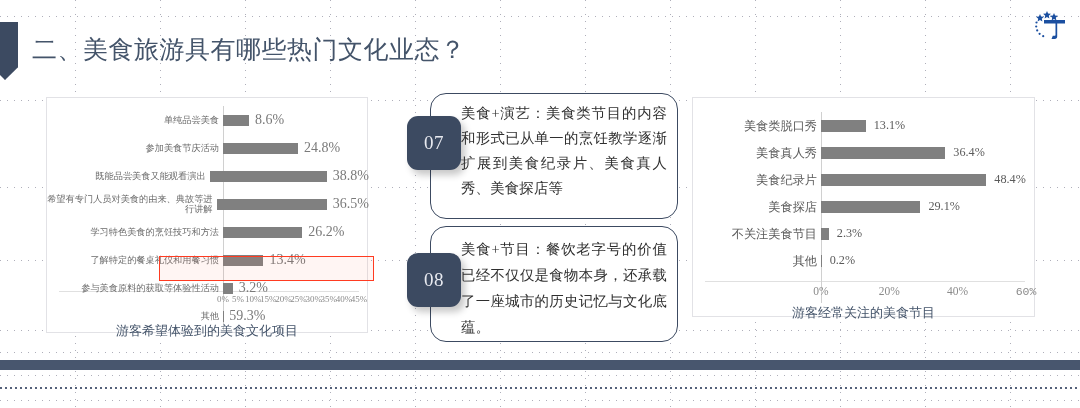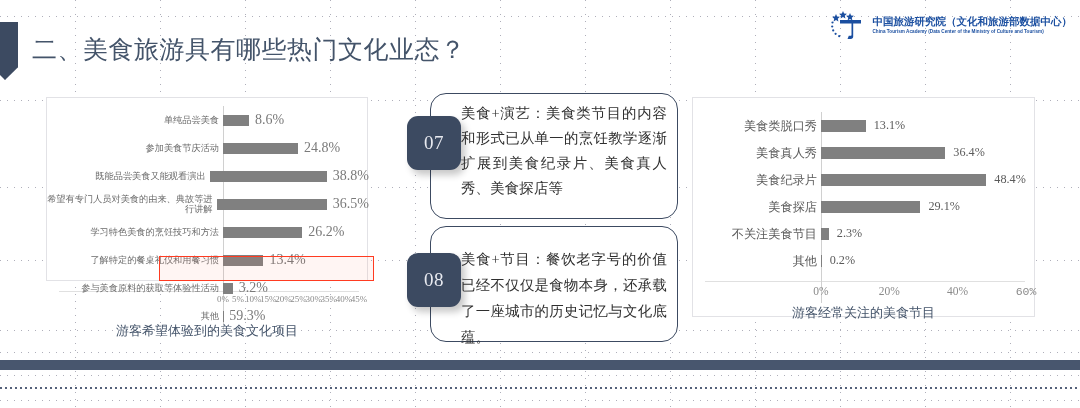--- a/index.html
+++ b/index.html
@@ -63,21 +63,21 @@
     font-family: "Liberation Sans", sans-serif; font-weight: bold;
     white-space: nowrap; letter-spacing: .05px;
   }
 
   
   .panel {
     position: absolute;
     background: #ffffff;
     border: 1px solid #e2e2e6;
   }
-  #panel-left  { left: 46px;  top: 97px;  width: 322px; height: 184px; }
+  #panel-left  { left: 46px;  top: 97px;  width: 322px; height: 236px; }
   #panel-right { left: 692px; top: 97px;  width: 343px; height: 220px; }
 
   .panel-caption {
     position: absolute;
     text-align: center;
     font-size: 13px; color: #44546a;
     white-space: nowrap;
   }
   #caption-left  { left: 46px;  top: 322px; width: 322px; }
   #caption-right { left: 692px; top: 304px; width: 343px; }
@@ -157,21 +157,21 @@
   #callout-08 { left: 430px; top: 226px; width: 248px; height: 116px; }
 
   .callout-body {
     position: absolute;
     left: 30px; right: 10px; top: 7px;
     font-size: 14.4px; line-height: 25px;
     color: #2f2f2f;
     text-align: justify;
     letter-spacing: .2px;
   }
-  #callout-08 .callout-body { line-height: 26px; top: 19px; }
+  #callout-08 .callout-body { line-height: 26px; top: 9px; }
 
   .badge {
     position: absolute;
     left: -24px;
     width: 54px; height: 54px;
     background: #3c4a61;
     border-radius: 11px;
     color: #e8eaf0;
     display: flex; align-items: center; justify-content: center;
     font-size: 19px;
@@ -233,24 +233,20 @@
           <polygon points="22,5 23.1,7.6 25.9,7.8 23.8,9.7 24.4,12.4 22,11 19.6,12.4 20.2,9.7 18.1,7.8 20.9,7.6"></polygon>
           <circle cx="4.5" cy="14.5" r="1.1"></circle>
           <circle cx="4.2" cy="18.5" r="1.1"></circle>
           <circle cx="5.2" cy="22.4" r="1.1"></circle>
           <circle cx="7.6" cy="25.8" r="1.1"></circle>
           <circle cx="11.2" cy="28.2" r="1.1"></circle>
           <path d="M12 12 H33 V15.6 H25.2 V28.5 q0 2.4 -2.6 2.4 h-3.1 l1.3 -3.1 h2.1 q0.6 0 0.6 -0.7 V15.6 H12 Z"></path>
         </g>
       </svg>
     </div>
-    <div id="logo-text">
-      <div id="logo-cn">中国旅游研究院（文化和旅游部数据中心）</div>
-      <div id="logo-en">China Tourism Academy (Data Center of the Ministry of Culture and Tourism)</div>
-    </div>
   </div>
 
   <div id="panel-left" class="panel">
     <div class="axis-base" id="base-left"></div>
     <div class="axis-line" id="axis-left"></div>
     <div class="bars" id="bars-left">
         <div class="row">
           <div class="cat">单纯品尝美食</div>
           <div class="track">
             <div class="bar" style="width: 25.9911px; background: rgb(128, 128, 128);"></div>

